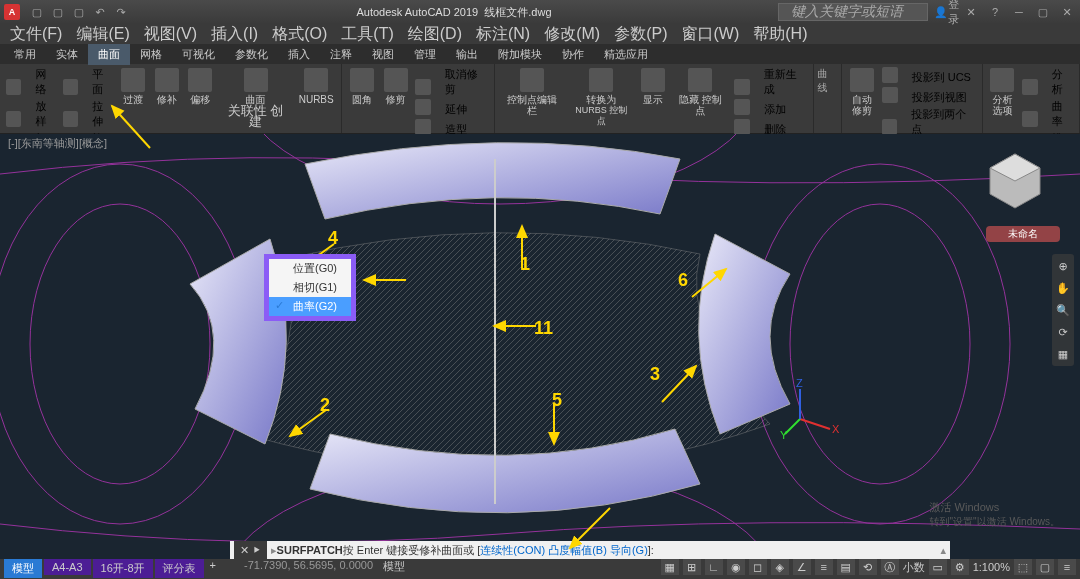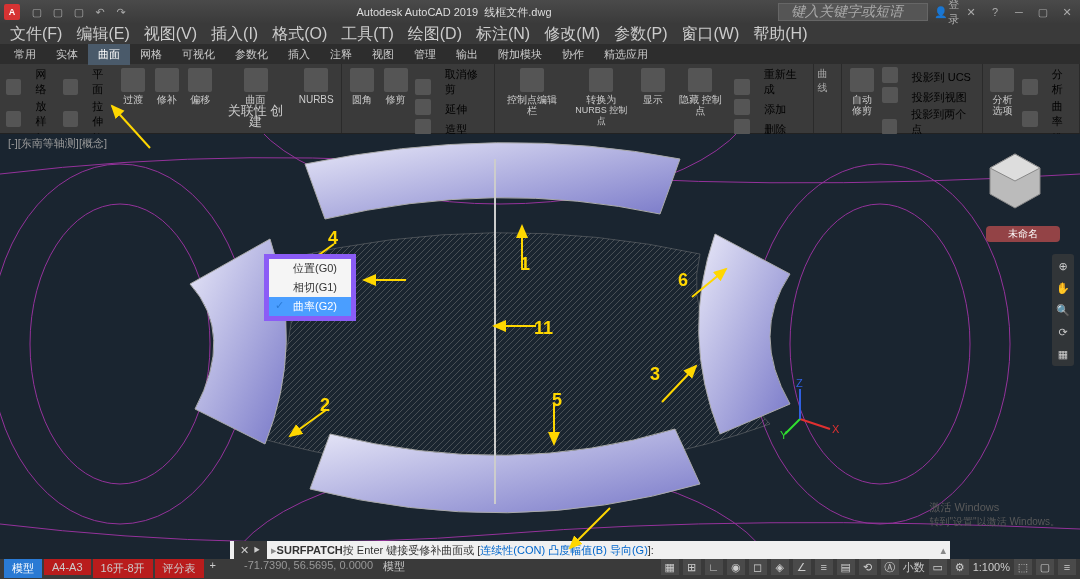--- a/index.html
+++ b/index.html
@@ -35,21 +35,21 @@
 .annotation{position:absolute;font-size:18px;font-weight:bold;color:#ffd700;z-index:50;pointer-events:none}
 .arrow{position:absolute;z-index:49;pointer-events:none}
 .viewcube{position:absolute;top:12px;right:30px;width:70px;height:70px}
 .navbar{position:absolute;right:6px;top:120px;width:22px;background:rgba(60,60,60,0.7);border-radius:3px;padding:4px 0;display:flex;flex-direction:column;align-items:center;gap:6px}
 .nav-btn{width:16px;height:16px;color:#ccc;cursor:pointer;display:flex;align-items:center;justify-content:center;font-size:11px}
 .ucs-icon{position:absolute;right:240px;bottom:120px}
 .cmdline{position:absolute;bottom:20px;left:230px;right:130px;height:18px;background:#f0f0f0;display:flex;align-items:center;padding:0 4px;font-size:11px;color:#333}
 .cmd-prefix{background:#3a3a3a;color:#ccc;padding:0 6px;margin-right:4px;height:18px;display:flex;align-items:center}
 .cmd-opt{color:#0066cc;cursor:pointer}
 .statusbar{position:absolute;bottom:0;left:0;right:0;height:20px;background:#3a3a3a;display:flex;align-items:flex-start;padding:0 4px;color:#ccc;font-size:10px}
-.status-tab{padding:2px 8px;background:#b91c1c;margin-right:2px;cursor:pointer}
+.status-tab{padding:2px 8px;background:#4c1d95;margin-right:2px;cursor:pointer}
 .status-tab.active{background:#2a7ad4;color:#fff}
 .status-coords{margin-left:24px;color:#999}
 .status-right{margin-left:auto;display:flex;gap:4px;align-items:center}
 .status-icon{width:18px;height:16px;background:#4a4a4a;cursor:pointer;display:flex;align-items:center;justify-content:center}
 .watermark{position:absolute;right:20px;bottom:30px;color:#5a5a5a;font-size:14px;text-align:left;pointer-events:none}
 .watermark .sub{font-size:10px}
 </style>
 </head>
 <body>
 

